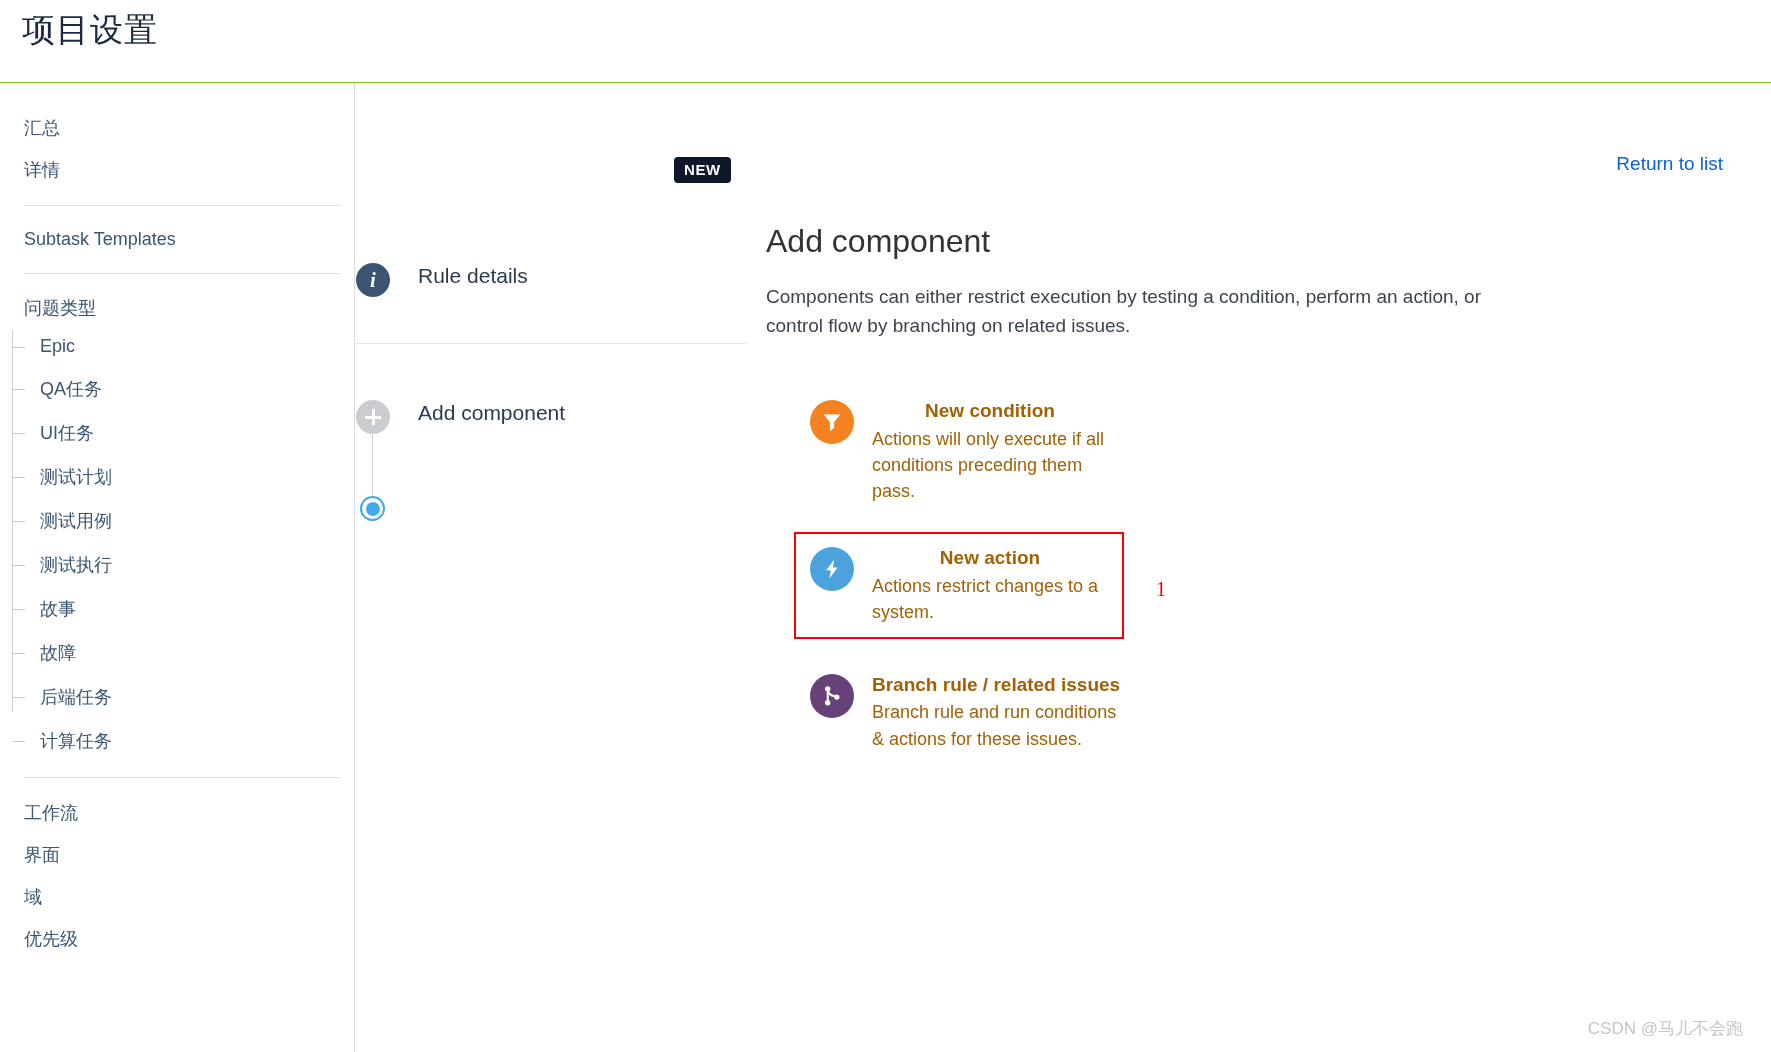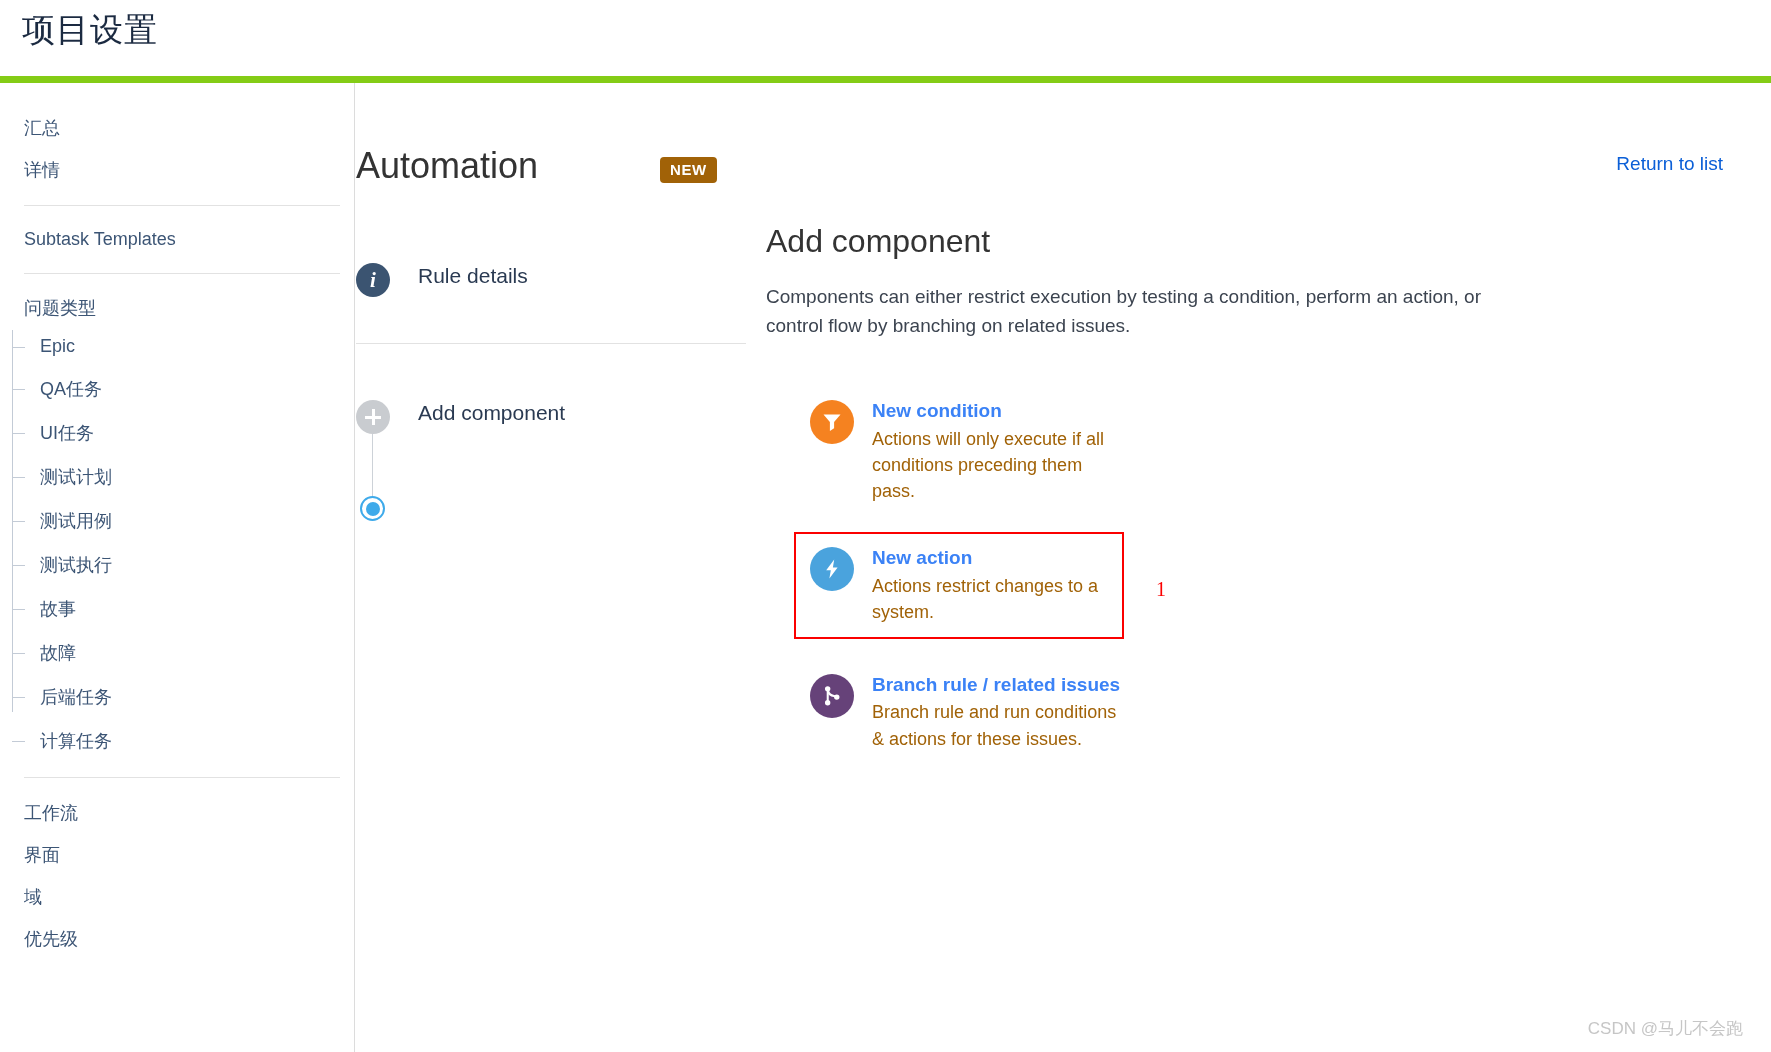--- a/index.html
+++ b/index.html
@@ -13,21 +13,21 @@
   #app {
     position: relative;
     width: 1771px; height: 1052px;
     background: #fff;
   }
 
   
   .topbar {
     position: absolute; left: 0; top: 0;
     width: 1771px; height: 83px;
-    border-bottom: 7px solid #84cc16;
+    border-bottom: 1px solid #84cc16;
     background: #fff;
   }
   .topbar-title {
     position: absolute; left: 22px; top: 8px;
     font-size: 33px; color: #1b2a41; font-weight: 400;
     letter-spacing: 1px;
     white-space: nowrap;
   }
 
   
@@ -112,22 +112,22 @@
   .page-head {
     position: absolute; left: 0; top: 62px;
     width: 1415px; height: 70px;
   }
   .page-title {
     position: absolute; left: 0px; top: 0px;
     font-size: 36px; color: #333; font-weight: 400;
     white-space: nowrap;
   }
   .new-badge {
-    position: absolute; left: 304px; top: 12px;
-    background: #a16207;
+    position: absolute; left: 318px; top: 12px;
+    background: #0f172a;
     color: #fff;
     font-size: 15px;
     font-weight: bold;
     letter-spacing: 0.6px;
     padding: 5px 10px 6px 10px;
     border-radius: 4px;
     line-height: 1;
   }
   .return-link {
     position: absolute; right: 48px; top: 8px;
@@ -240,22 +240,22 @@
     border-radius: 50%;
     margin-right: 18px;
     margin-top: 3px;
     display: flex; align-items: center; justify-content: center;
   }
   .ic-orange { background: #f58220; }
   .ic-blue   { background: #4aa3dd; }
   .ic-purple { background: #664279; }
   .opt-body { padding-top: 2px; }
   .opt-name {
-    font-size: 19px; font-weight: bold; color: #3b82f6;
-    white-space: nowrap; line-height: 1.3;
+    font-size: 19px; font-weight: bold; color: #a16207;
+    white-space: nowrap; line-height: 1.3; text-align: center;
   }
   .opt-desc {
     font-size: 18px; color: #a16207;
     line-height: 1.45; margin-top: 2px;
   }
   .marker-1 {
     position: absolute;
     color: #fb0000;
     font-size: 20px;
     font-family: "Liberation Serif", serif;
@@ -320,21 +320,20 @@
 
     <a class="side-link" href="#">工作流</a>
     <a class="side-link" href="#">界面</a>
     <a class="side-link" href="#">域</a>
     <a class="side-link" href="#">优先级</a>
   </div>
 
   <div class="main">
 
     <div class="page-head">
-      <div class="page-title">Automation</div>
       <div class="new-badge">NEW</div>
       <a class="return-link" href="#">Return to list</a>
     </div>
 
     <div class="rule-col">
 
       <div class="rule-row">
         <span class="rule-icon ic-info">
           <span class="glyph">i</span>
         </span>

